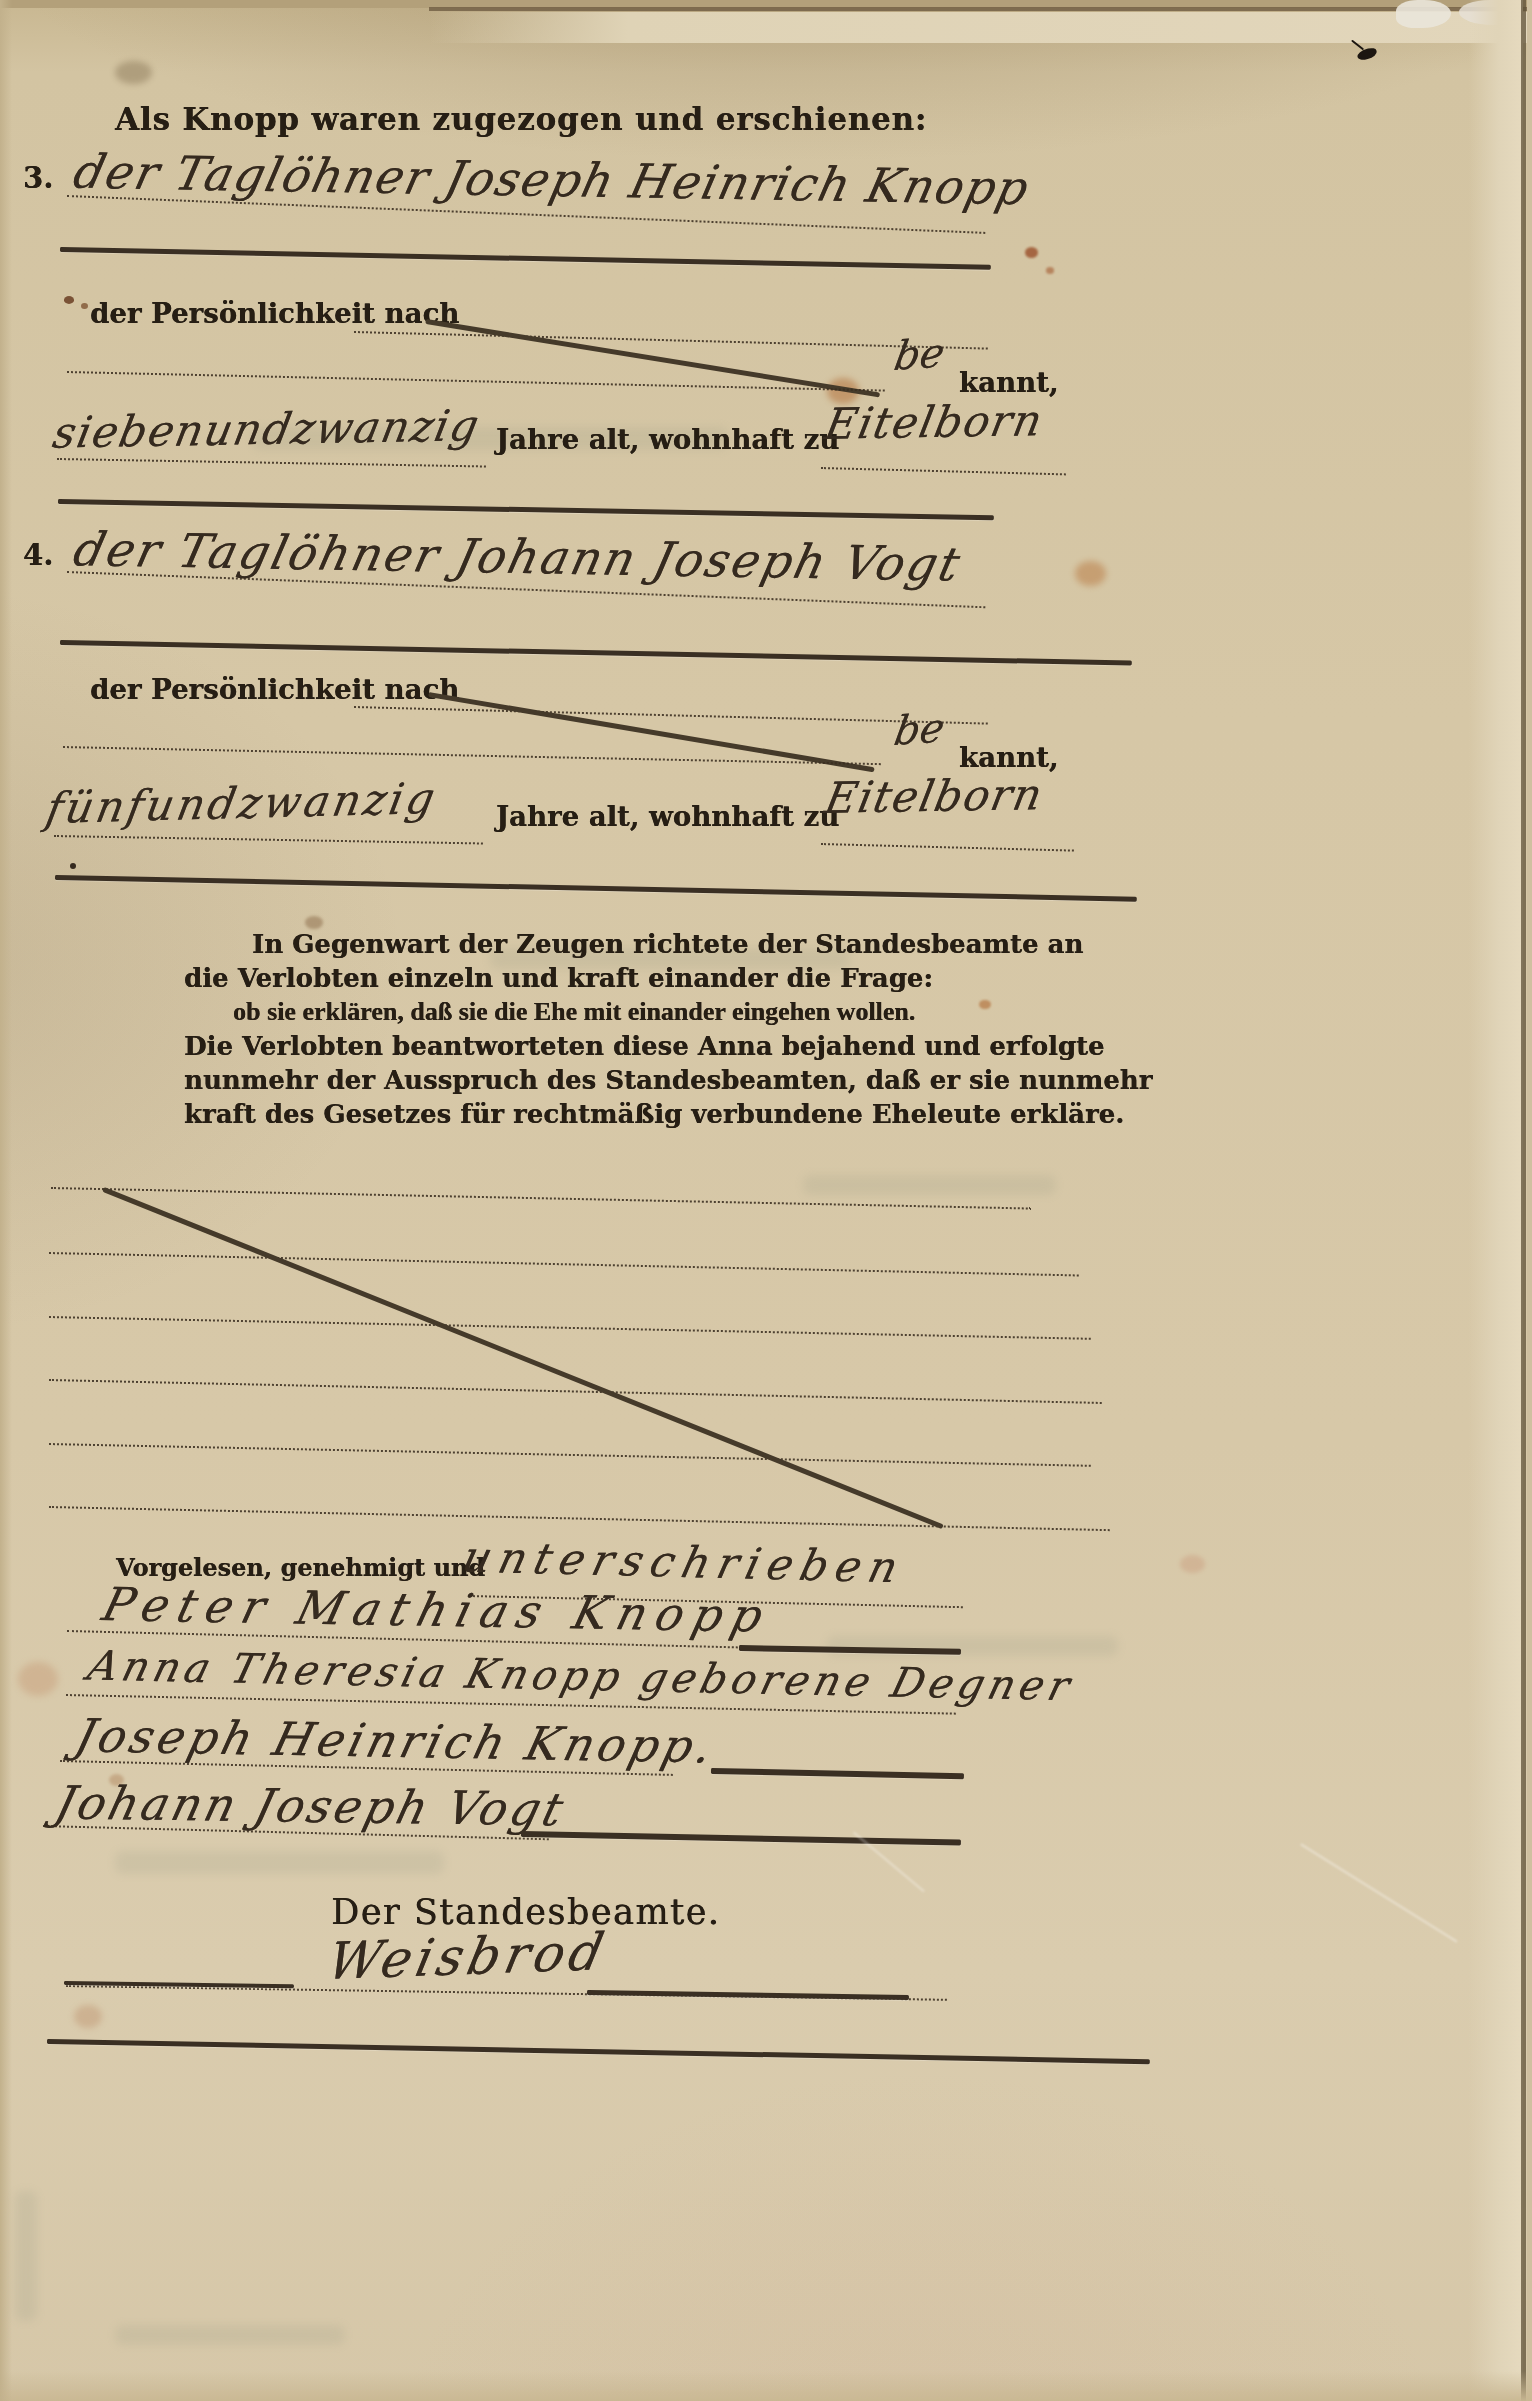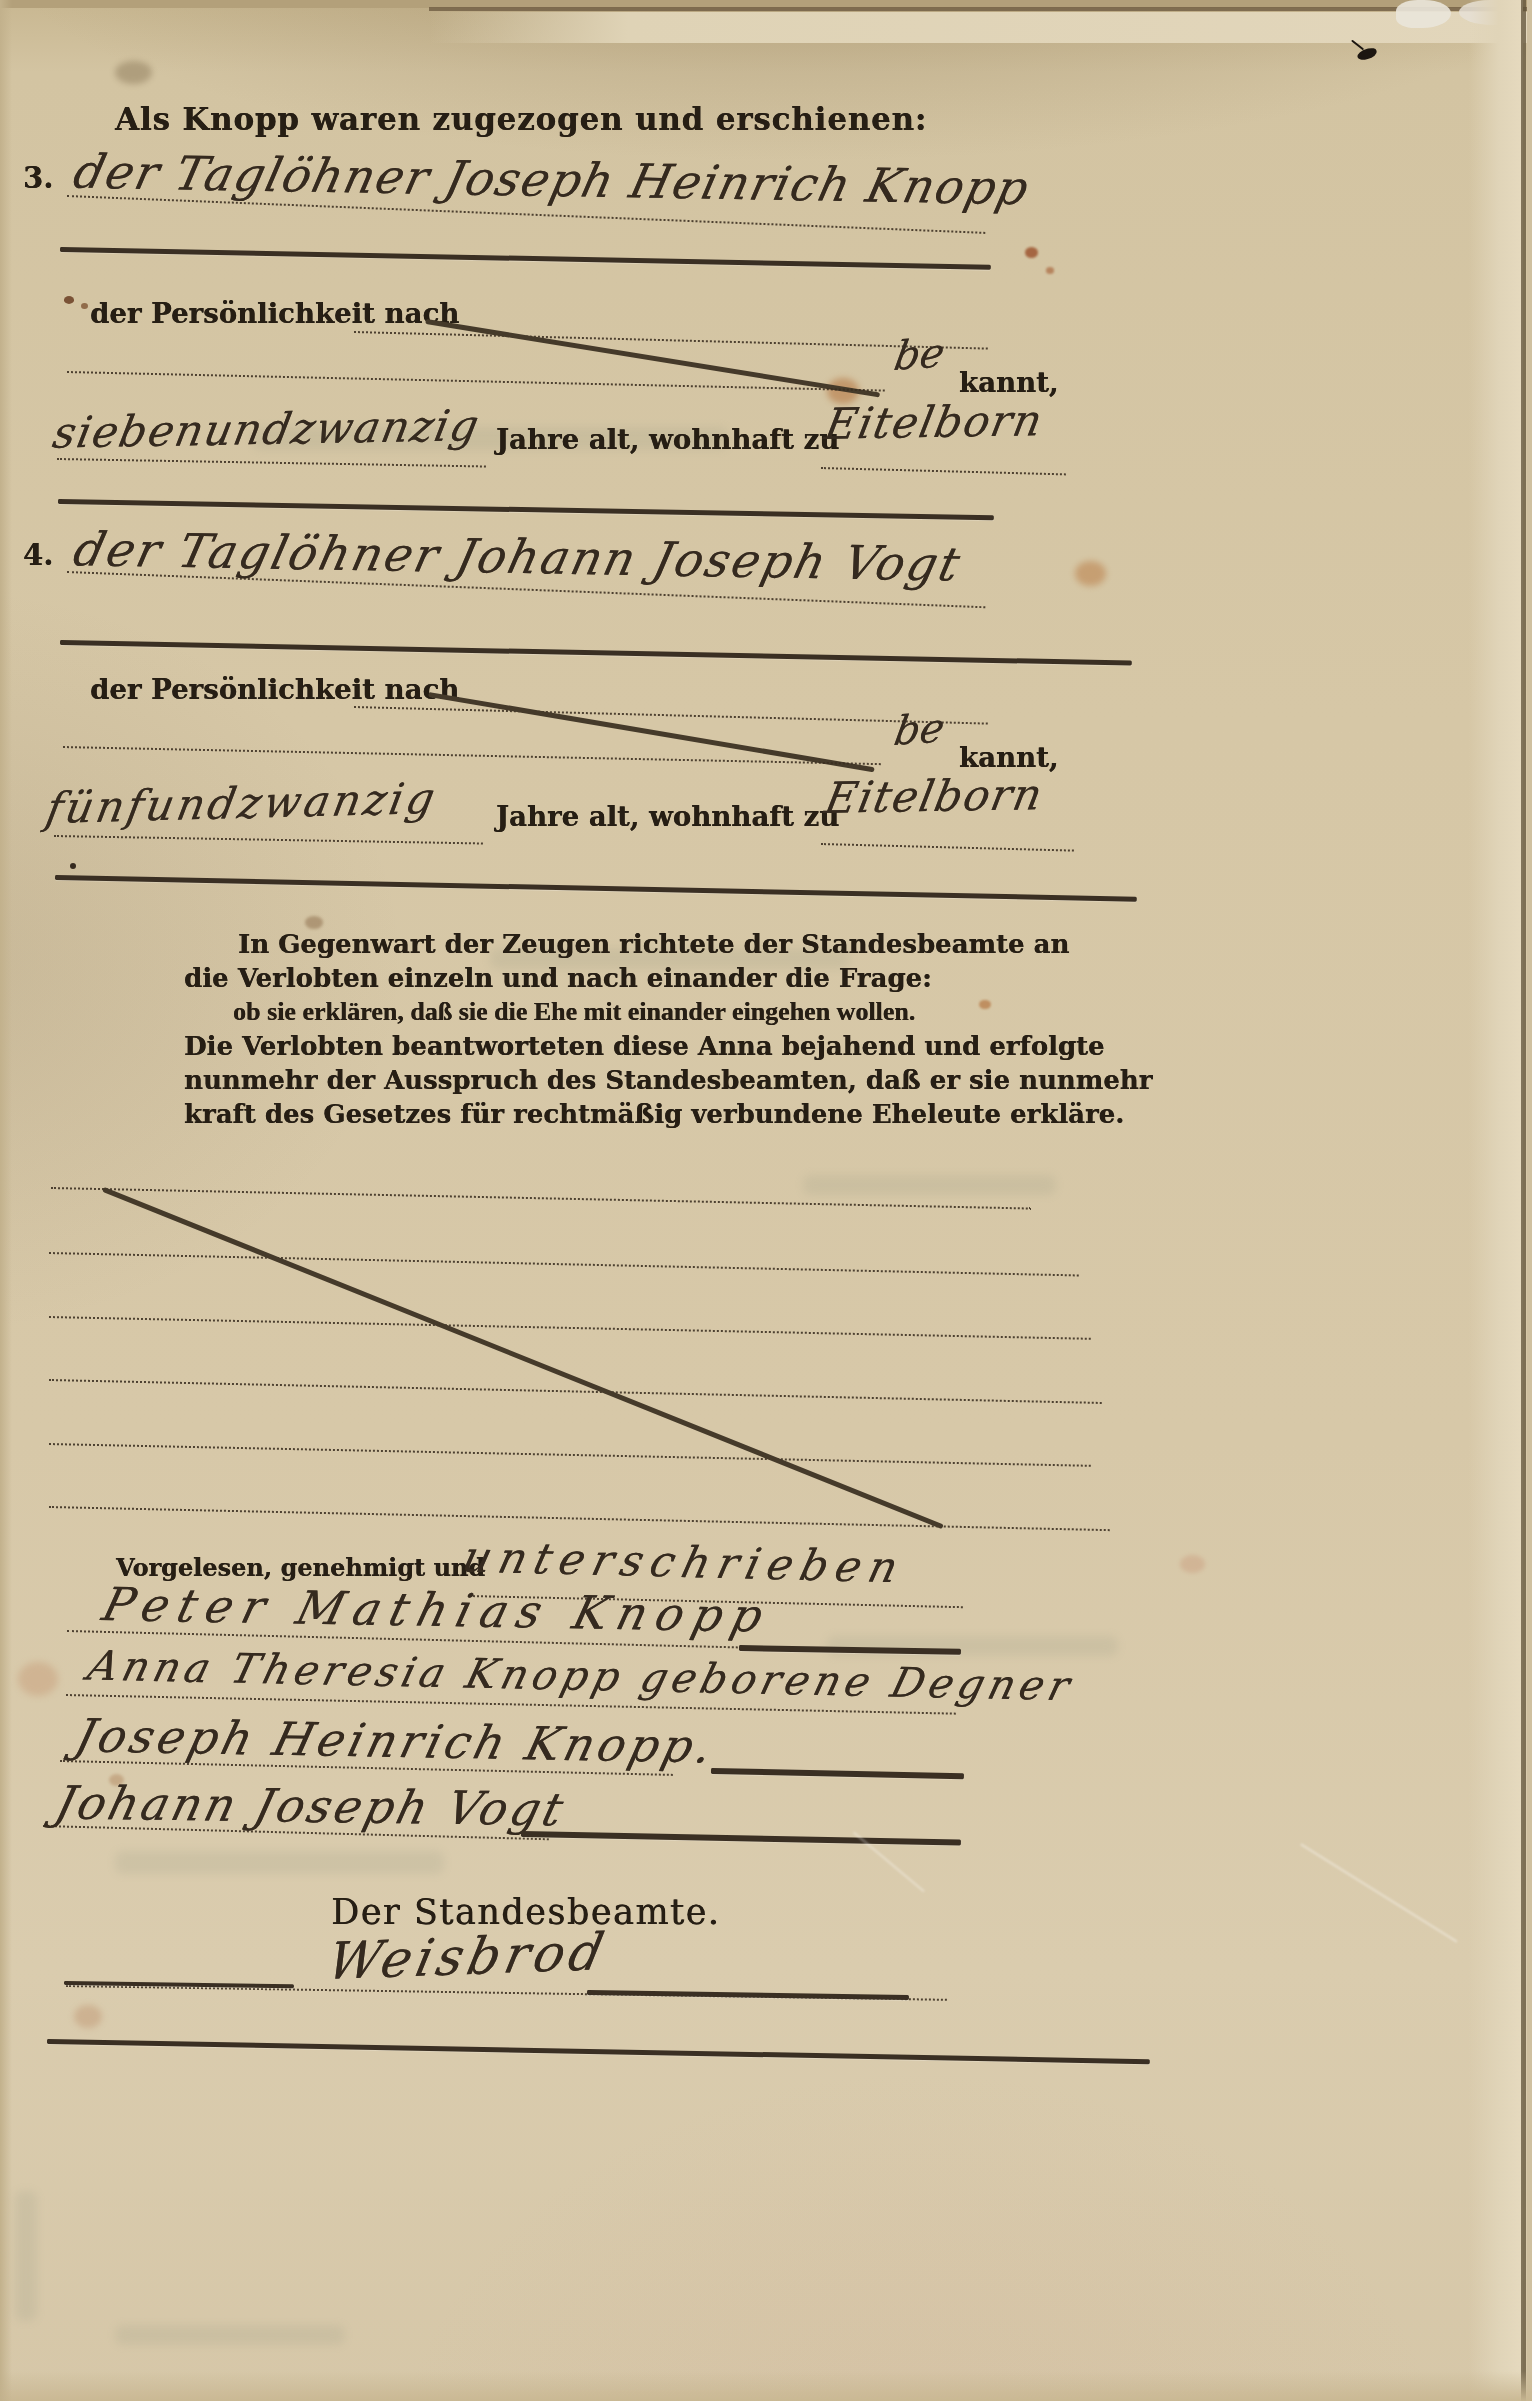--- a/index.html
+++ b/index.html
@@ -102,22 +102,22 @@
 
   <div class="hw" style="left:47px;top:778px;font-size:43px;letter-spacing:3.1px;transform:rotate(-1.5deg) skewX(-12deg);">fünfundzwanzig</div>
   <div class="dotted" style="left:54px;top:835px;width:429px;transform:rotate(1deg);"></div>
   <div class="printed" style="left:496px;top:800px;font-size:27.6px;">Jahre alt, wohnhaft zu</div>
   <div class="hw" style="left:826px;top:771px;font-size:43px;letter-spacing:1.5px;transform:rotate(-1deg) skewX(-12deg);">Eitelborn</div>
   <div class="dotted" style="left:821px;top:843px;width:253px;transform:rotate(1.5deg);"></div>
   <div style="position:absolute;left:70px;top:863px;width:6.1px;height:6.1px;background:#352a1f;border-radius:50%;"></div>
   <div class="solid" style="left:55px;top:875px;width:1082px;height:5.4px;transform:rotate(1.15deg);"></div>
 
   <div style="position:absolute;left:184px;top:927px;width:866px;">
-    <div class="para-line" style="margin-left:54px;">In Gegenwart der Zeugen richtete der Standesbeamte an</div>
-    <div class="para-line">die Verlobten einzeln und nach einander die Frage:</div>
+    <div class="para-line" style="margin-left:68px;">In Gegenwart der Zeugen richtete der Standesbeamte an</div>
+    <div class="para-line">die Verlobten einzeln und kraft einander die Frage:</div>
     <div class="para-line" style="margin-left:49px;font-family:Liberation Serif, serif;">ob sie erklären, daß sie die Ehe mit einander eingehen wollen.</div>
     <div class="para-line">Die Verlobten beantworteten diese Anna bejahend und erfolgte</div>
     <div class="para-line">nunmehr der Ausspruch des Standesbeamten, daß er sie nunmehr</div>
     <div class="para-line">kraft des Gesetzes für rechtmäßig verbundene Eheleute erkläre.</div>
   </div>
 
   <div class="dotted" style="left:51px;top:1187px;width:980px;transform:rotate(1.2deg);"></div>
   <div class="dotted" style="left:49px;top:1252px;width:1030px;transform:rotate(1.25deg);"></div>
   <div class="dotted" style="left:49px;top:1316px;width:1042px;transform:rotate(1.2deg);"></div>
   <div class="dotted" style="left:49px;top:1379px;width:1053px;transform:rotate(1.25deg);"></div>

